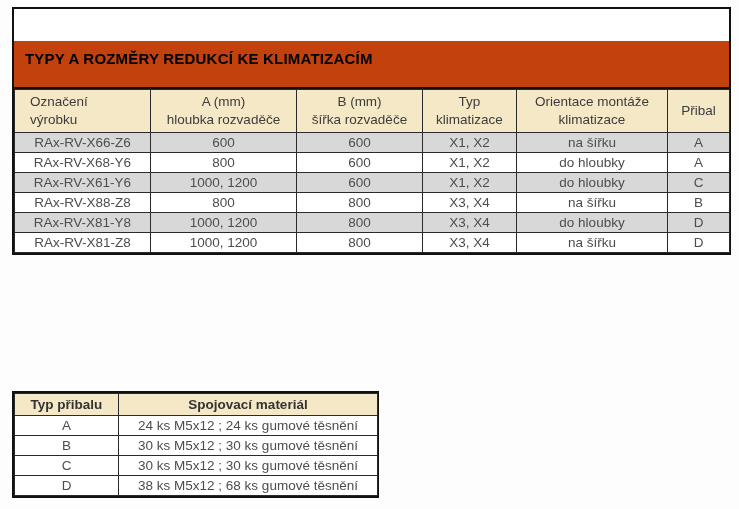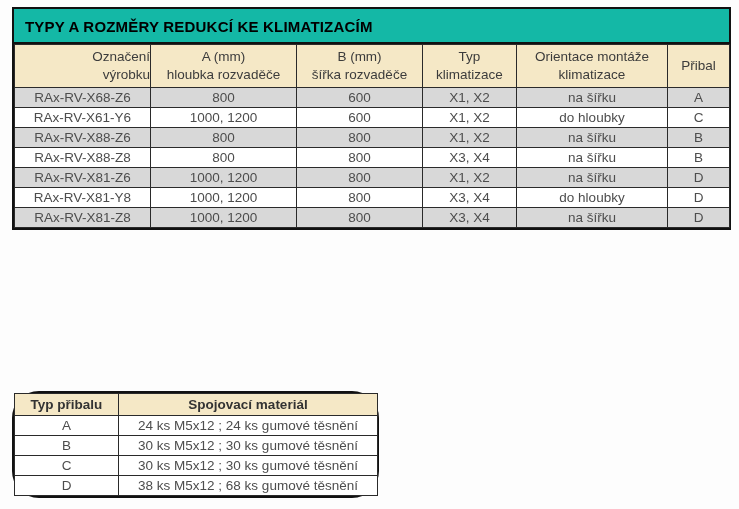--- a/index.html
+++ b/index.html
@@ -9,34 +9,35 @@
     font-family: "Liberation Sans", "DejaVu Sans", sans-serif;
     overflow: hidden;
     position: relative;
   }
   .tbl-wrap {
     position: absolute;
     border: 2px solid #111111;
     background: #ffffff;
   }
   #main-wrap { left: 12px; top: 7px; width: 719px; }
-  #acc-wrap  { left: 12px; top: 391px; width: 367px; border-radius: 27px; }
+  #acc-wrap  { left: 12px; top: 391px; width: 367px; }
 
   .title-bar {
-    background: #14b8a6;
+    background: #c2410c;
     color: #000000;
     font-weight: bold;
     font-size: 15px;
-    height: 35px;
+    height: 48px;
     line-height: 35px;
     padding-left: 11px;
     border-bottom: 2px solid #111111;
     letter-spacing: 0.2px;
     white-space: nowrap;
     overflow: hidden;
+    margin-top: 32px;
   }
 
   table {
     border-collapse: collapse;
     table-layout: fixed;
     width: 100%;
   }
   th, td {
     border: 1px solid #2a2a2a;
     overflow: hidden;
@@ -58,21 +59,21 @@
     color: #333333;
   }
   td {
     color: #4d4d4d;
     font-size: 13.5px;
     text-align: center;
     height: 20px;
     background: #ffffff;
   }
   #main-table tbody tr:nth-child(odd) td { background: #D8D8D8; }
-  th.left-al { text-align: right; padding-left: 15px; }
+  th.left-al { text-align: left; padding-left: 15px; }
   .h-line { display: block; }
   .h-line:empty { display: none; }
 </style>
 </head>
 <body>
 
 <div class="tbl-wrap" id="main-wrap">
   <div class="title-bar">TYPY A ROZMĚRY REDUKCÍ KE KLIMATIZACÍM</div>
   <table id="main-table">
     <colgroup>
@@ -106,58 +107,50 @@
           <span class="h-line">klimatizace</span>
         </th>
         <th>
           <span class="h-line">Přibal</span>
 
         </th>
       </tr>
     </thead>
     <tbody>
         <tr>
-          <td>RAx-RV-X68-Z6</td>
-          <td>800</td>
+          <td>RAx-RV-X66-Z6</td>
+          <td>600</td>
           <td>600</td>
           <td>X1, X2</td>
           <td>na šířku</td>
           <td>A</td>
         </tr>
         <tr>
+          <td>RAx-RV-X68-Y6</td>
+          <td>800</td>
+          <td>600</td>
+          <td>X1, X2</td>
+          <td>do hloubky</td>
+          <td>A</td>
+        </tr>
+        <tr>
           <td>RAx-RV-X61-Y6</td>
           <td>1000, 1200</td>
           <td>600</td>
           <td>X1, X2</td>
           <td>do hloubky</td>
           <td>C</td>
         </tr>
         <tr>
-          <td>RAx-RV-X88-Z6</td>
-          <td>800</td>
-          <td>800</td>
-          <td>X1, X2</td>
-          <td>na šířku</td>
-          <td>B</td>
-        </tr>
-        <tr>
           <td>RAx-RV-X88-Z8</td>
           <td>800</td>
           <td>800</td>
           <td>X3, X4</td>
           <td>na šířku</td>
           <td>B</td>
-        </tr>
-        <tr>
-          <td>RAx-RV-X81-Z6</td>
-          <td>1000, 1200</td>
-          <td>800</td>
-          <td>X1, X2</td>
-          <td>na šířku</td>
-          <td>D</td>
         </tr>
         <tr>
           <td>RAx-RV-X81-Y8</td>
           <td>1000, 1200</td>
           <td>800</td>
           <td>X3, X4</td>
           <td>do hloubky</td>
           <td>D</td>
         </tr>
         <tr>

